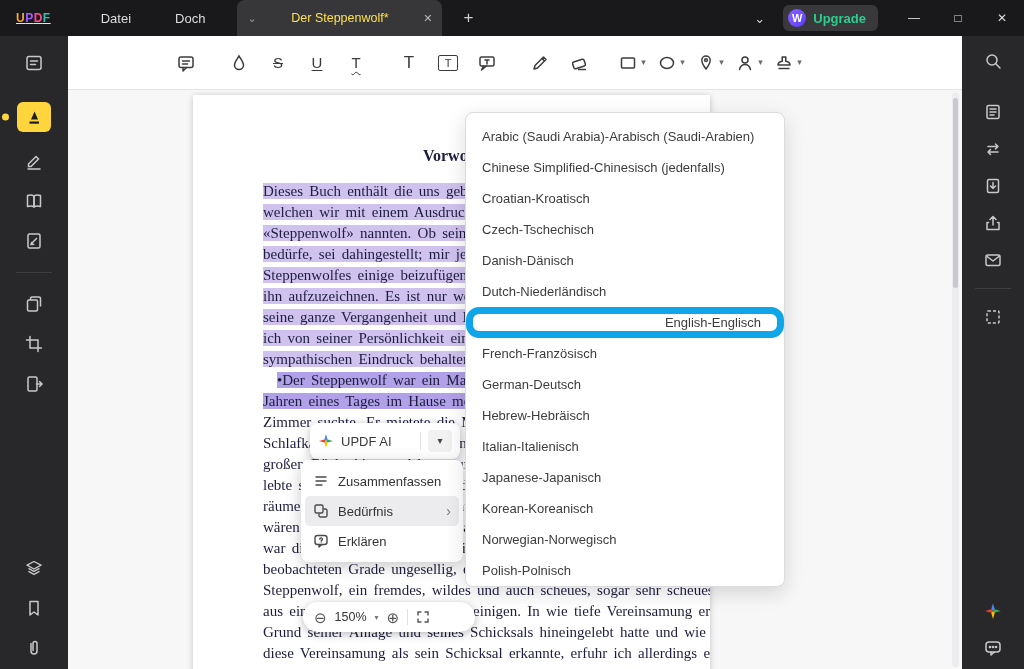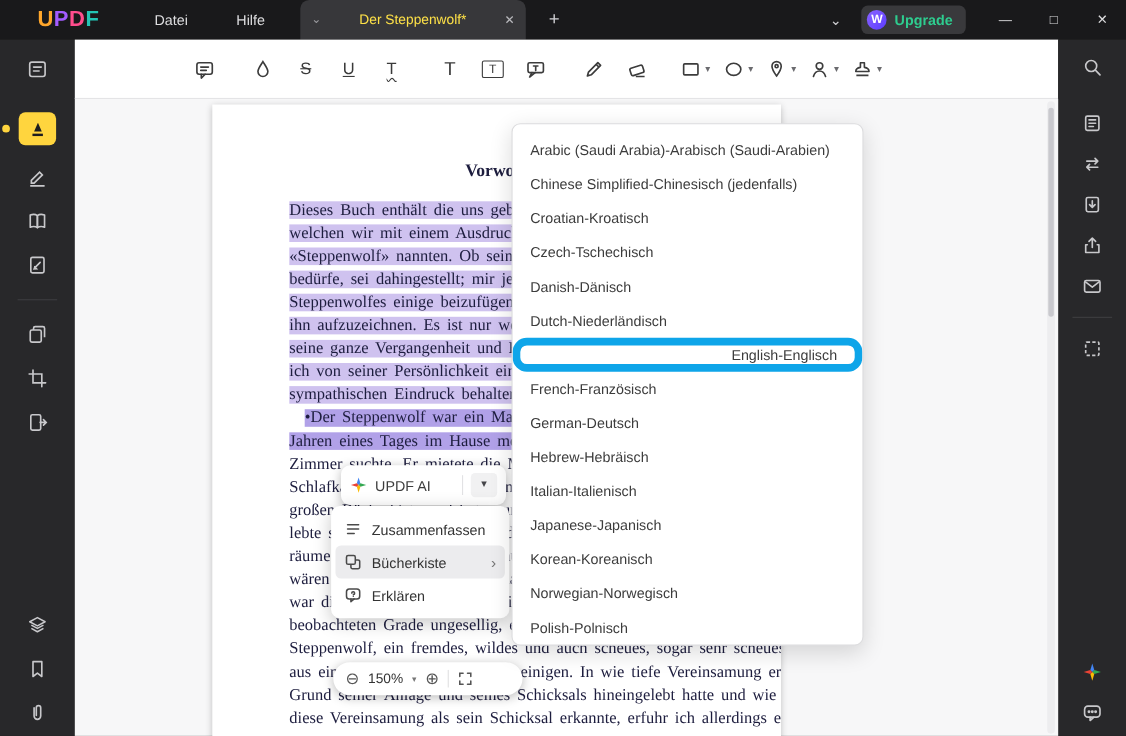--- a/index.html
+++ b/index.html
@@ -2,21 +2,21 @@
 <html><head>
 <meta charset="utf-8">
 <style>
   * { margin:0; padding:0; box-sizing:border-box; }
   html,body { width:1024px; height:669px; overflow:hidden; background:#000;
               font-family:"Liberation Sans", sans-serif; }
   .app { position:relative; width:1024px; height:669px; display:flex; flex-direction:column; background:#19191b; }
 
   
   .titlebar { height:36px; flex:0 0 36px; display:flex; align-items:center; background:#19191b; color:#e4e4e6; }
-  .logo { margin-left:34px; font-size:20px; font-weight:bold; letter-spacing:.5px; }
+  .logo { margin-left:16px; font-size:12px; font-weight:bold; letter-spacing:.5px;text-decoration:underline; }
   .logo span:nth-of-type(1){color:#ffa62b}
   .logo span:nth-of-type(2){color:#a35bff}
   .logo span:nth-of-type(3){color:#ff4d8d}
   .logo span:nth-of-type(4){color:#23c4b4}
   .tb-menu { margin-left:42px; font-size:13px; color:#dedee0; padding:4px 8px; cursor:default; }
   .tb-menu + .tb-menu { margin-left:28px; }
   .tab { margin-left:24px; width:205px; height:36px; background:#37373a; border-radius:8px 8px 0 0;
          display:flex; align-items:center; padding:0 10px; gap:8px; }
   .tab-caret { font-size:11px; color:#9a9a9e; line-height:1; }
   .tab-title { flex:1; text-align:center; font-size:12.5px; color:#fde047; white-space:nowrap; overflow:hidden; }
@@ -118,21 +118,21 @@
 </head>
 <body>
 
 <div class="app">
 
   <header class="titlebar">
     <div class="logo">
       
     <span>U</span><span>P</span><span>D</span><span>F</span></div>
     <div class="tb-menu">Datei</div>
-    <div class="tb-menu">Hilfe</div>
+    <div class="tb-menu">Doch</div>
 
     <div class="tab">
       <span class="tab-caret">⌄</span>
       <span class="tab-title">Der Steppenwolf*</span>
       <span class="tab-close">✕</span>
     </div>
     <div class="new-tab">+</div>
 
     <div class="tb-right-caret">⌄</div>
     <div class="upgrade">
@@ -427,21 +427,21 @@
                 <line x1="3" y1="8" x2="13" y2="8"></line>
                 <line x1="3" y1="12" x2="9" y2="12"></line>
             </svg>
             <span>Zusammenfassen</span>
           </div>
           <div class="ctx-item selected">
             <svg width="16" height="16" viewBox="0 0 16 16" fill="none" stroke="#4a4a4a" stroke-width="1.4" stroke-linejoin="round">
               <rect x="2" y="2" width="8" height="8" rx="1.5"></rect>
                 <path d="M10.5 6 H12.5 A1.5 1.5 0 0 1 14 7.5 V12.5 A1.5 1.5 0 0 1 12.5 14 H7.5 A1.5 1.5 0 0 1 6 12.5 V10.5"></path>
             </svg>
-            <span>Bücherkiste</span>
+            <span>Bedürfnis</span>
             <span class="ctx-chevron">›</span>
           </div>
           <div class="ctx-item">
             <svg width="16" height="16" viewBox="0 0 16 16" fill="none" stroke="#4a4a4a" stroke-width="1.4" stroke-linecap="round" stroke-linejoin="round">
               <rect x="2" y="2.5" width="12" height="9" rx="2.5"></rect>
                 <path d="M6 11.5 V14 L9 11.5"></path>
                 <path d="M6.8 6.2 a1.3 1.3 0 1 1 1.5 1.3 M8.2 9 v.1"></path>
             </svg>
             <span>Erklären</span>
           </div>

